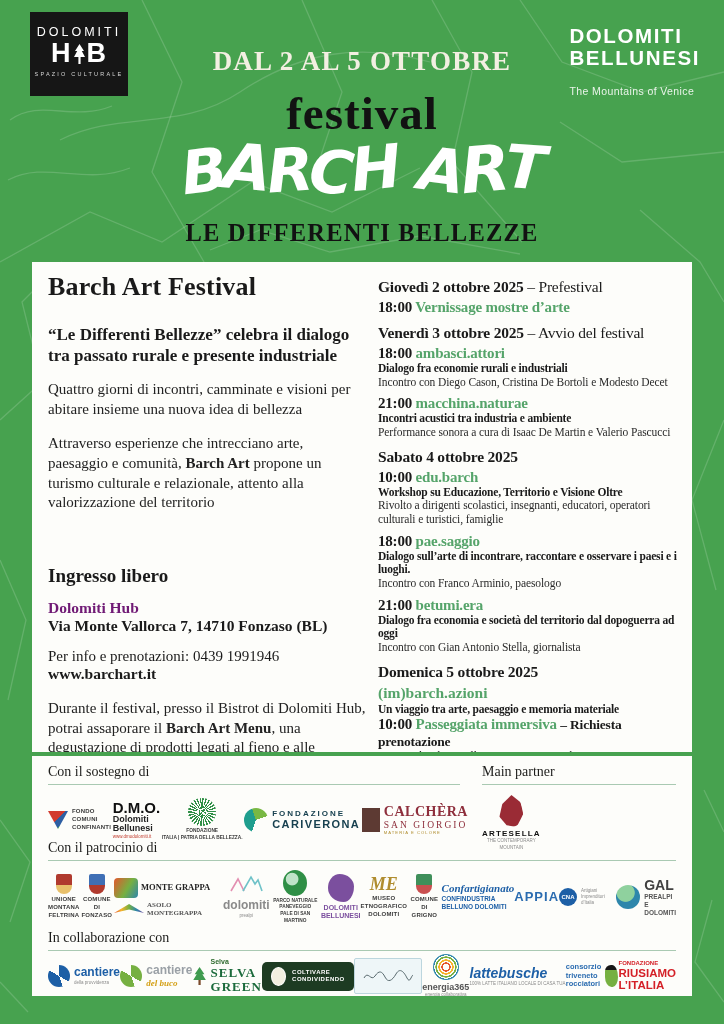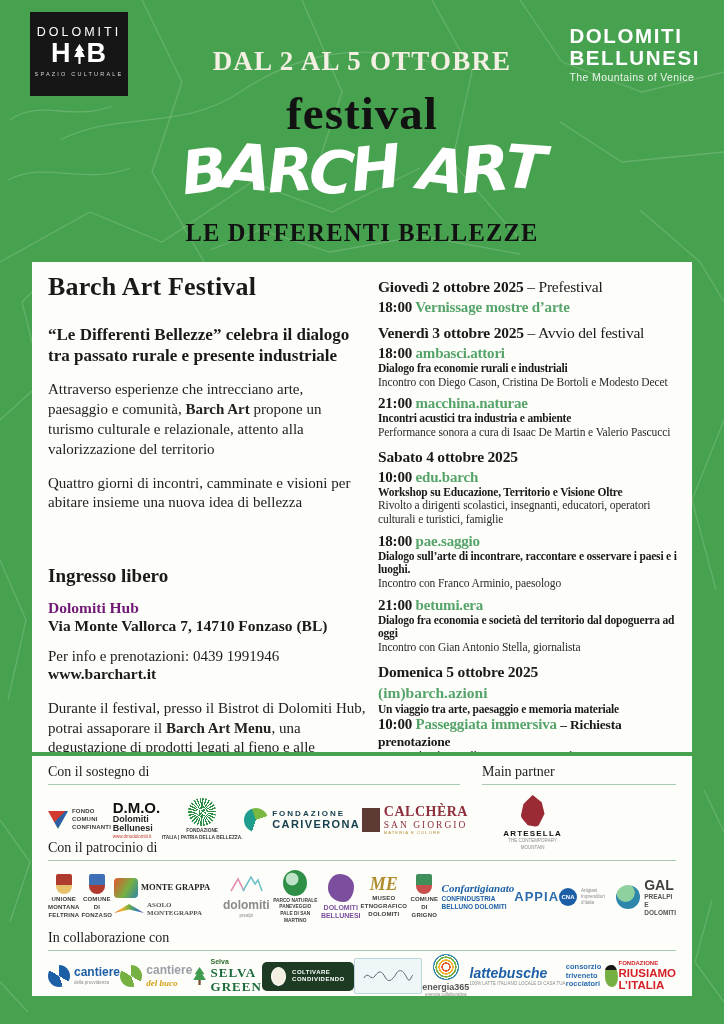--- a/index.html
+++ b/index.html
@@ -11,21 +11,21 @@
   .mapbg{position:absolute;inset:0;pointer-events:none}
 
   
   .hub-logo{position:absolute;left:30px;top:12px;width:98px;height:84px;background:#161616;color:#fff;text-align:center}
   .hub-top{font-family:"Liberation Sans",sans-serif;font-size:12.5px;letter-spacing:3px;margin-top:13px;font-weight:400}
   .hub-mid{font-family:"Liberation Sans",sans-serif;font-weight:700;font-size:27px;line-height:1;margin-top:1px;display:flex;align-items:center;justify-content:center;gap:2px;letter-spacing:1px}
   .hub-bot{font-family:"Liberation Sans",sans-serif;font-size:5.5px;letter-spacing:2.2px;color:#d6d6d6;margin-top:4px}
 
   .db-logo{position:absolute;right:24px;top:25px;color:#fff;font-family:"Liberation Sans",sans-serif}
   .db-line{font-weight:700;font-size:20.5px;letter-spacing:1.6px;line-height:1.05}
-  .db-tag{font-size:10.5px;color:#eaf4ea;margin-top:3px;letter-spacing:.4px}
+  .db-tag{font-size:10.5px;color:#eaf4ea;margin-top:17px;letter-spacing:.4px}
 
   .dates{position:absolute;left:0;right:0;top:46px;text-align:center;color:#f3efe2;font-weight:700;font-size:27px;letter-spacing:1.2px}
   .festival-word{position:absolute;left:0;right:0;top:86px;text-align:center;color:#121212;font-weight:700;font-size:47px;letter-spacing:1px}
   .graffiti{position:absolute;left:0;right:0;top:136px;text-align:center;color:#fff;
     font-family:"DejaVu Sans",sans-serif;font-weight:bold;font-style:italic;font-size:60px;letter-spacing:-3px;line-height:1.1}
   .graffiti span{display:inline-block}
   .graffiti span:nth-child(1){transform:rotate(-7deg) translateY(2px)}
   .graffiti span:nth-child(2){transform:rotate(5deg) scale(1.05) translateY(-2px)}
   .graffiti span:nth-child(3){transform:rotate(-4deg) translateY(1px)}
   .graffiti span:nth-child(4){transform:rotate(6deg) translateY(3px)}
@@ -182,22 +182,22 @@
 <div class="dates">DAL 2 AL 5 OTTOBRE</div>
 <div class="festival-word">festival</div>
 <div class="graffiti" id="graffiti"><span>B</span><span>A</span><span>R</span><span>C</span><span>H</span><span class="gap"></span><span>A</span><span>R</span><span>T</span></div>
 <div class="band">LE DIFFERENTI BELLEZZE</div>
 
 <div class="main-box">
 
   <div class="left-col">
     <div class="h1">Barch Art Festival</div>
     <div class="subtitle">“Le Differenti Bellezze” celebra il dialogo tra passato rurale e presente industriale</div>
+    <div class="para">Quattro giorni di incontri, camminate e visioni per abitare insieme una nuova idea di bellezza</div>
     <div class="para"><span>Attraverso esperienze che intrecciano arte, paesaggio e comunità, </span><span class="b">Barch Art</span><span> propone un turismo culturale e relazionale, attento alla valorizzazione del territorio</span></div>
-    <div class="para">Quattro giorni di incontri, camminate e visioni per abitare insieme una nuova idea di bellezza</div>
     <div class="free-entry">Ingresso libero</div>
     <div class="venue-name">Dolomiti Hub</div>
     <div class="venue-addr">Via Monte Vallorca 7, 14710 Fonzaso (BL)</div>
     <div class="info-line">Per info e prenotazioni: 0439 1991946</div>
     <div class="website">www.barchart.it</div>
     <div class="menu-para"><span>Durante il festival, presso il Bistrot di Dolomiti Hub, potrai assaporare il </span><span class="b">Barch Art Menu</span><span>, una degustazione di prodotti legati al fieno e alle produzioni locali</span></div>
 
   </div>
 
   <div class="right-col" id="schedule">
@@ -288,21 +288,21 @@
       </div>
       <div class="logo">
         <span class="ic ic-thumb"></span>
         <div class="ltxt">
           <div class="c-serif-red-lg">CALCHÈRA</div>
           <div class="c-serif-red-md">SAN GIORGIO</div>
           <div class="c-gold-micro">MATERIA E COLORE</div>
         </div>
       </div>
     </div>
-  <div class="lrow" style="left:450px;top:36px;width:80px;height:62px;justify-content:flex-end" id="row-mainpartner">
+  <div class="lrow" style="left:450px;top:36px;width:80px;height:62px;justify-content:flex-start" id="row-mainpartner">
       <div class="logo stack">
         <span class="ic ic-leaf"></span>
         <div class="ltxt">
           <div class="c-caps-bold">ARTESELLA</div>
           <div class="c-nano">THE CONTEMPORARY</div>
           <div class="c-nano">MOUNTAIN</div>
         </div>
       </div>
     </div>
 

